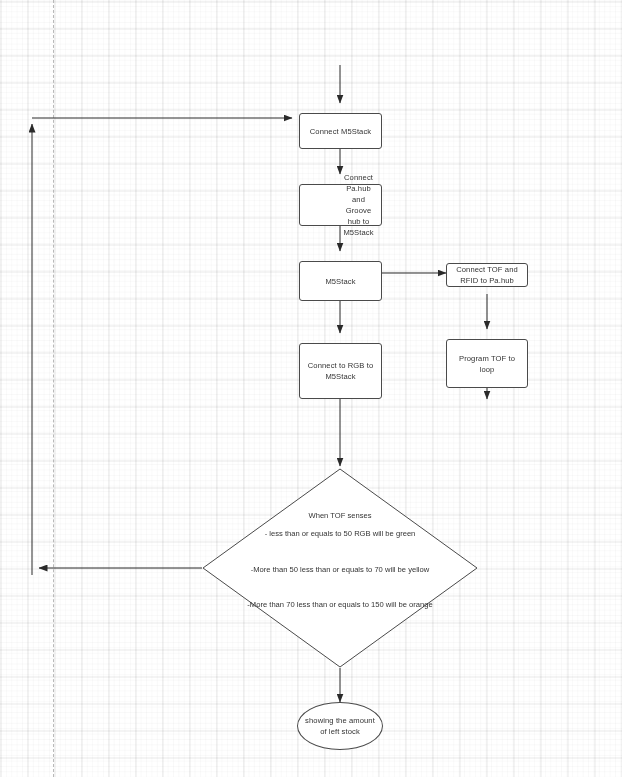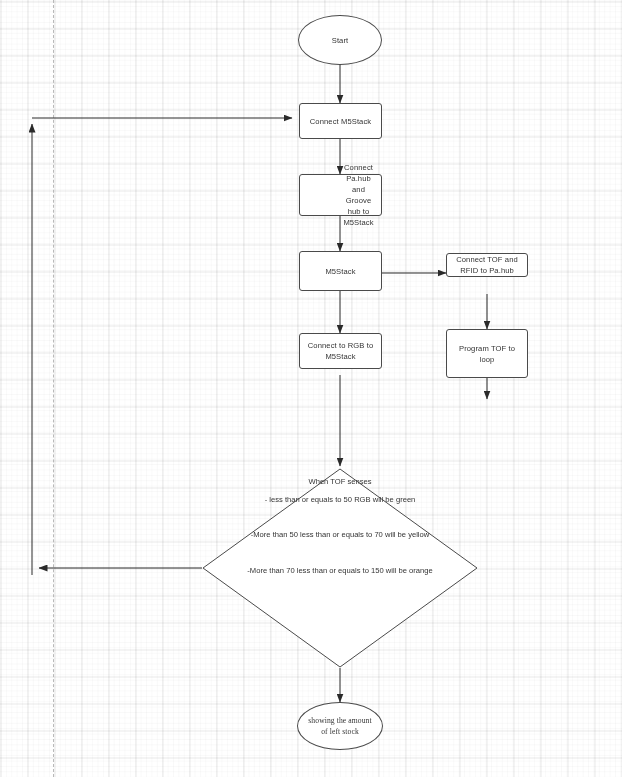--- a/index.html
+++ b/index.html
@@ -52,27 +52,29 @@
     border: 1px solid #4a4a4a;
     color: #333333;
     font-size: 7.6px;
     line-height: 1.45;
     letter-spacing: 0.1px;
     padding: 2px 4px;
     white-space: pre-line;
   }
   .node.process {
     border-radius: 3px;
+    margin-top: 10px;
   }
   .node.terminator {
     border-radius: 50%;
   }
   .diamond {
     position: absolute;
     display: flex;
+    align-items: center;
     justify-content: center;
   }
   .diamond svg {
     position: absolute;
     left: 0;
     top: 0;
   }
   .diamond .dlabel {
     position: relative;
     text-align: center;
@@ -117,23 +119,20 @@
       <line x1="340" y1="375" x2="340" y2="466" marker-end="url(#arrow)"></line>
 
       <line x1="340" y1="668" x2="340" y2="702" marker-end="url(#arrow)"></line>
 
       <path d="M202,568 L39,568" marker-end="url(#arrow)"></path>
       <path d="M32,575 L32,124" marker-end="url(#arrow)"></path>
       <path d="M32,118 L292,118" marker-end="url(#arrow)"></path>
     </g>
   </svg>
 
-  <div class="node terminator" style="left:298px; top:15px; width:84px; height:50px;">
-    <span>Start</span>
-  </div>
 
   <div class="node process" style="left:299px; top:103px; width:83px; height:36px;">
     <span>Connect M5Stack</span>
   </div>
 
   <div class="node process" style="left:299px; top:174px; width:83px; height:42px;padding-left:40px;">
     <span>Connect Pa.hub and
 Groove hub to
 M5Stack</span>
   </div>
@@ -145,38 +144,38 @@
   <div class="node process" style="left:446px; top:253px; width:82px; height:24px;">
     <span>Connect TOF and
 RFID to Pa.hub</span>
   </div>
 
   <div class="node process" style="left:446px; top:329px; width:82px; height:49px;">
     <span>Program TOF to loop</span>
   </div>
 
 
-  <div class="node process" style="left:299px; top:333px; width:83px; height:36px;">
+  <div class="node process" style="left:299px; top:333px; width:83px; height:56px;">
     <span>Connect to RGB to
 M5Stack</span>
   </div>
 
   <div class="diamond" style="left:202px; top:468px; width:276px; height:200px;">
     <svg width="276" height="200" viewBox="0 0 276 200">
       <polygon points="138,1 275,100 138,199 1,100" fill="#ffffff" stroke="#4a4a4a" stroke-width="1"></polygon>
     </svg>
     <div class="dlabel">
       <span class="l1">When TOF senses</span>
       <span class="l1">- less than or equals to 50 RGB will be green</span>
       <span class="sp"></span>
       <span class="l1">-More than 50 less than or equals to 70 will be yellow</span>
       <span class="sp"></span>
       <span class="l1">-More than 70 less than or equals to 150 will be orange</span>
       <span class="sp"></span>
     </div>
   </div>
 
-  <div class="node terminator" style="left:297px; top:702px; width:86px; height:48px;font-family:Liberation Serif, serif;">
+  <div class="node terminator" style="left:297px; top:702px; width:86px; height:48px;">
     <span>showing the amount
 of left stock</span>
   </div>
 
 </div>
 
 </body></html>

